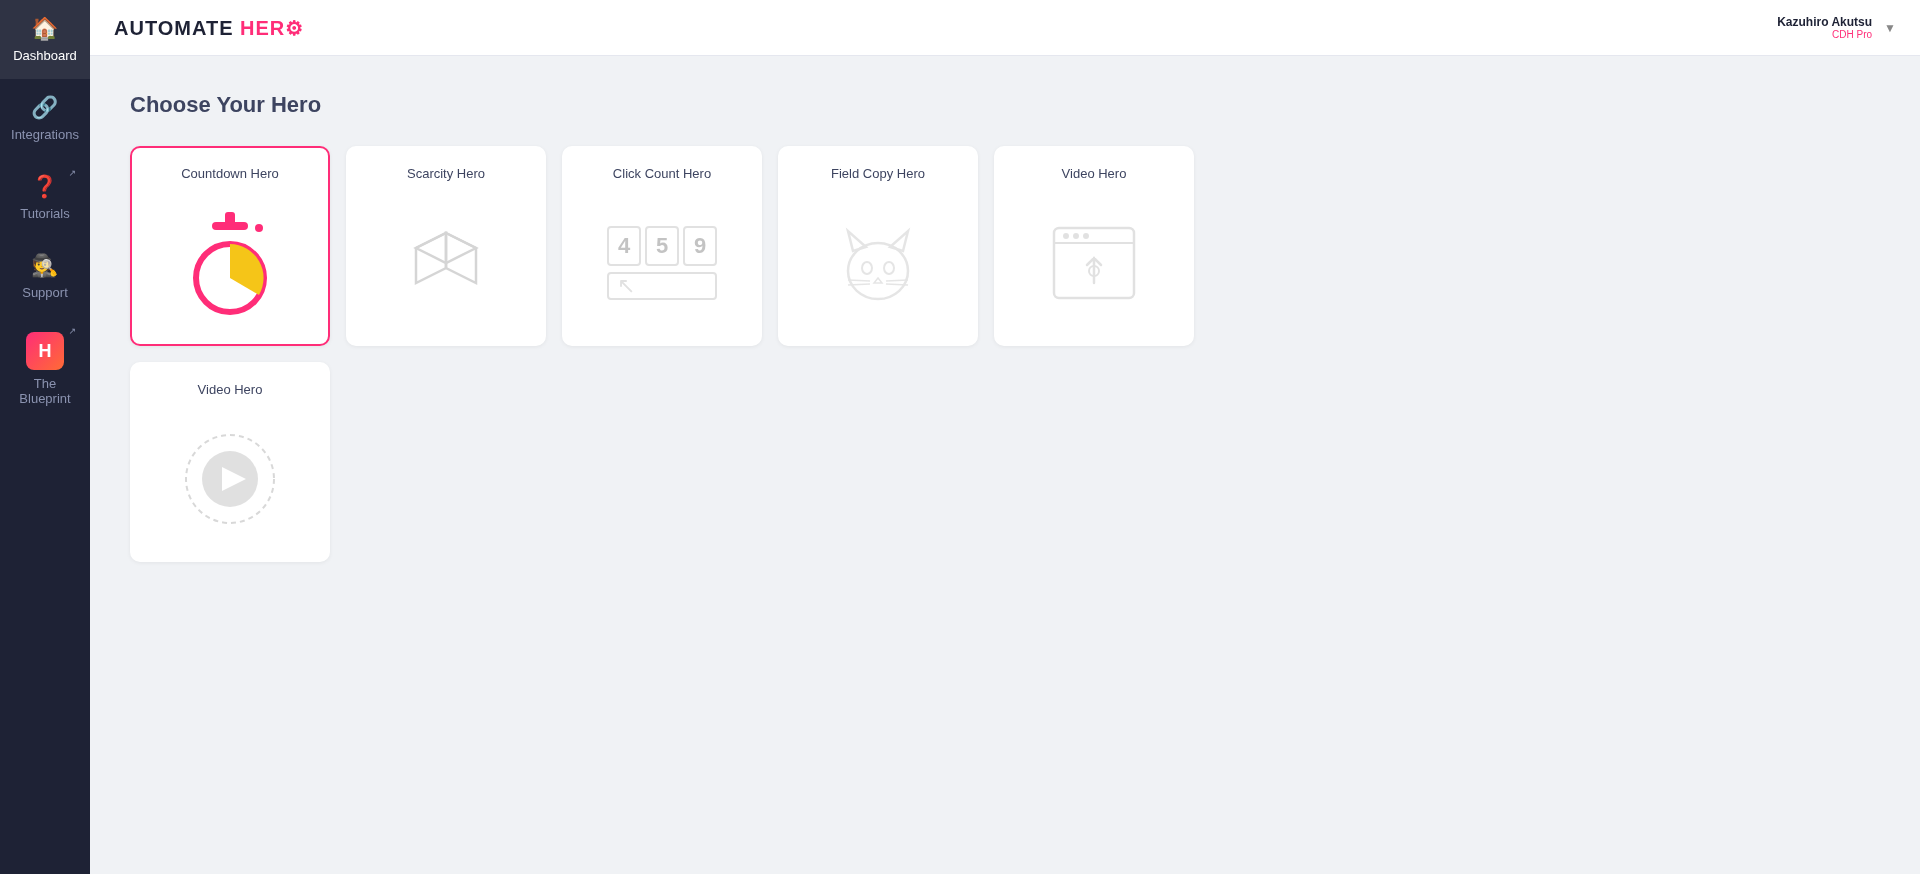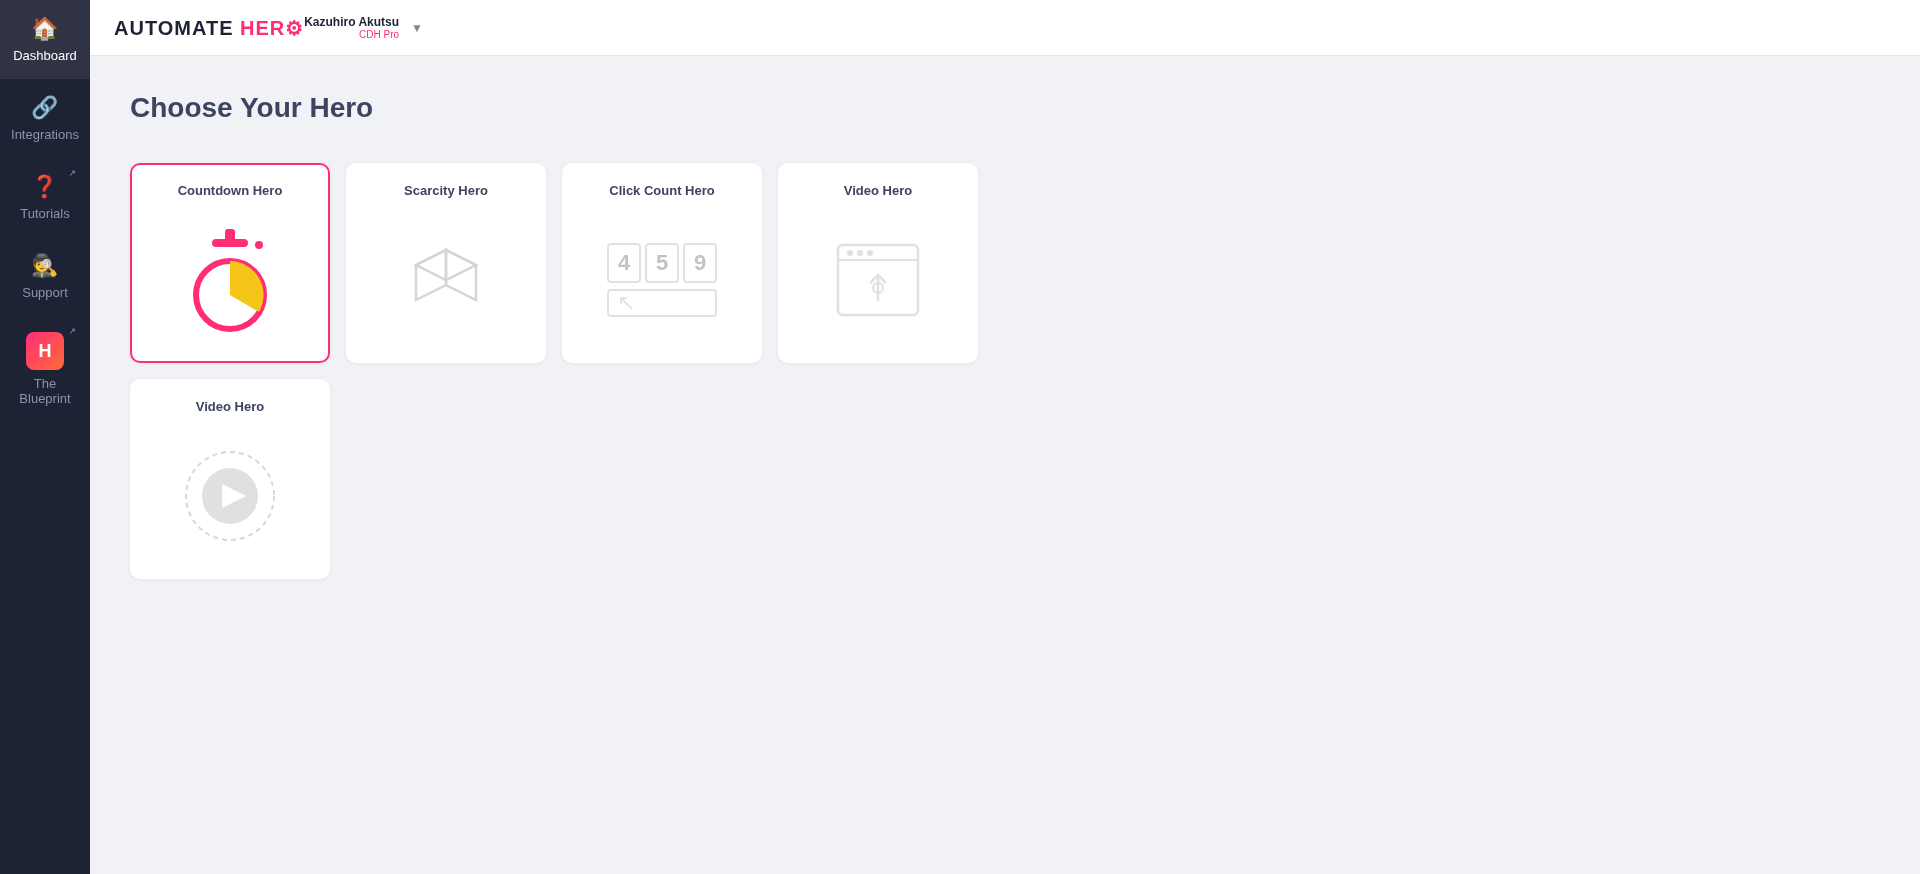--- a/index.html
+++ b/index.html
@@ -57,20 +57,21 @@
       justify-content: center;
       color: white;
       font-size: 18px;
       font-weight: bold;
     }
 
     
     .topbar {
       display: flex;
       align-items: center;
+      justify-content: space-between;
       background: #fff;
       padding: 0 24px;
       height: 56px;
       border-bottom: 1px solid #e5e7ef;
       flex-shrink: 0;
     }
     .logo {
       font-size: 20px;
       font-weight: 700;
       color: #1e2235;
@@ -95,24 +96,24 @@
       display: flex;
       flex-direction: column;
       overflow: hidden;
     }
     .main-content {
       flex: 1;
       overflow-y: auto;
       padding: 36px 40px;
     }
     .page-title {
-      font-size: 28px;
+      font-size: 22px;
       font-weight: 600;
       color: #3d4460;
-      margin-bottom: 39px;
+      margin-bottom: 28px;
     }
 
     
     .hero-grid {
       display: flex;
       flex-wrap: wrap;
       gap: 16px;
     }
     .hero-card {
       background: #fff;
@@ -127,21 +128,21 @@
       cursor: pointer;
       border: 2px solid transparent;
       transition: border-color 0.2s, box-shadow 0.2s;
       box-shadow: 0 1px 4px rgba(0,0,0,0.06);
     }
     .hero-card.active-card {
       border-color: #ff2d78;
     }
     .hero-card-title {
       font-size: 13px;
-      font-weight: 700;
+      font-weight: 400;
       color: #3d4460;
       margin-bottom: 14px;
       text-align: center;
     }
     .hero-icon-wrap {
       flex: 1;
       display: flex;
       align-items: center;
       justify-content: center;
     }
@@ -285,20 +286,44 @@
               <div class="click-digit">5</div>
               <div class="click-digit">9</div>
             </div>
             <div class="click-bar">
               <span class="click-cursor">↖</span>
             </div>
           </div>
         </div>
       </div>
 
+      <div class="hero-card">
+        <div class="hero-card-title">Field Copy Hero</div>
+        <div class="hero-icon-wrap">
+          <svg class="cat-svg" width="100" height="100" viewBox="0 0 100 100">
+
+            <ellipse cx="50" cy="58" rx="30" ry="28" stroke="#aaa" stroke-width="2.5" fill="none"></ellipse>
+
+            <polygon points="25,38 20,18 38,34" stroke="#aaa" stroke-width="2.5" fill="none"></polygon>
+
+            <polygon points="75,38 80,18 62,34" stroke="#aaa" stroke-width="2.5" fill="none"></polygon>
+
+            <ellipse cx="39" cy="55" rx="5" ry="6" stroke="#aaa" stroke-width="2" fill="none"></ellipse>
+            <ellipse cx="61" cy="55" rx="5" ry="6" stroke="#aaa" stroke-width="2" fill="none"></ellipse>
+
+            <polygon points="50,65 46,70 54,70" stroke="#aaa" stroke-width="1.5" fill="none"></polygon>
+
+            <line x1="20" y1="67" x2="42" y2="68" stroke="#aaa" stroke-width="1.5"></line>
+            <line x1="20" y1="72" x2="42" y2="71" stroke="#aaa" stroke-width="1.5"></line>
+
+            <line x1="80" y1="67" x2="58" y2="68" stroke="#aaa" stroke-width="1.5"></line>
+            <line x1="80" y1="72" x2="58" y2="71" stroke="#aaa" stroke-width="1.5"></line>
+          </svg>
+        </div>
+      </div>
 
       <div class="hero-card">
         <div class="hero-card-title">Video Hero</div>
         <div class="hero-icon-wrap page-hero-icon">
           <svg width="100" height="100" viewBox="0 0 100 100">
 
             <rect x="10" y="15" width="80" height="70" rx="5" stroke="#aaa" stroke-width="2.5" fill="none"></rect>
 
             <line x1="10" y1="30" x2="90" y2="30" stroke="#aaa" stroke-width="2"></line>
 

